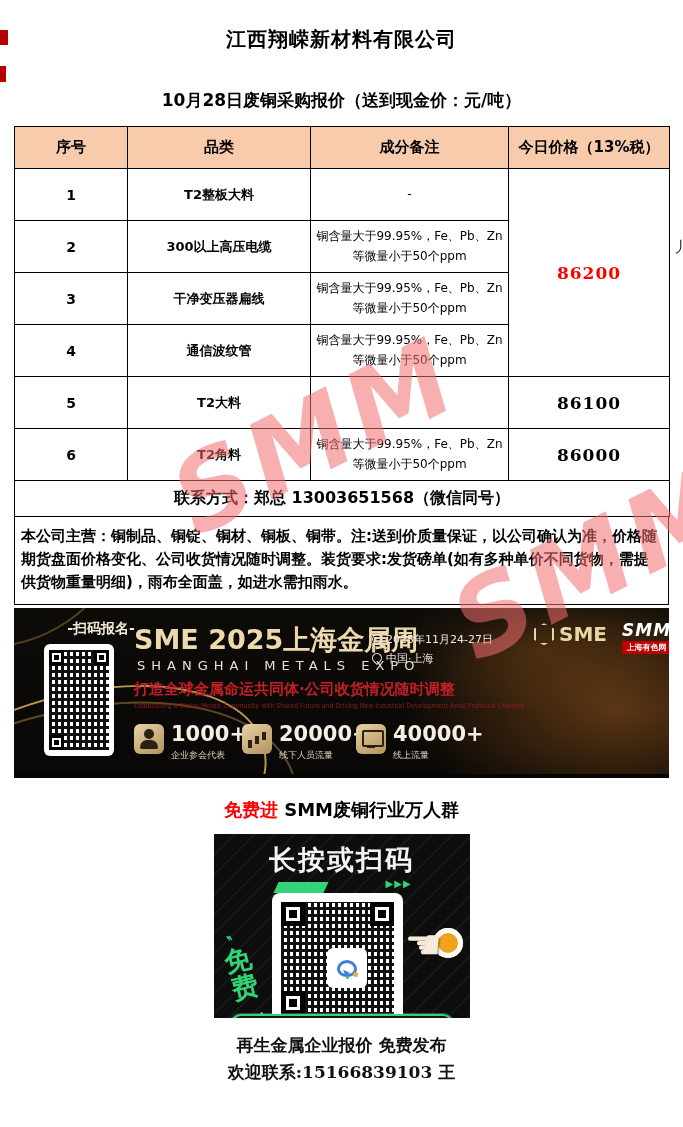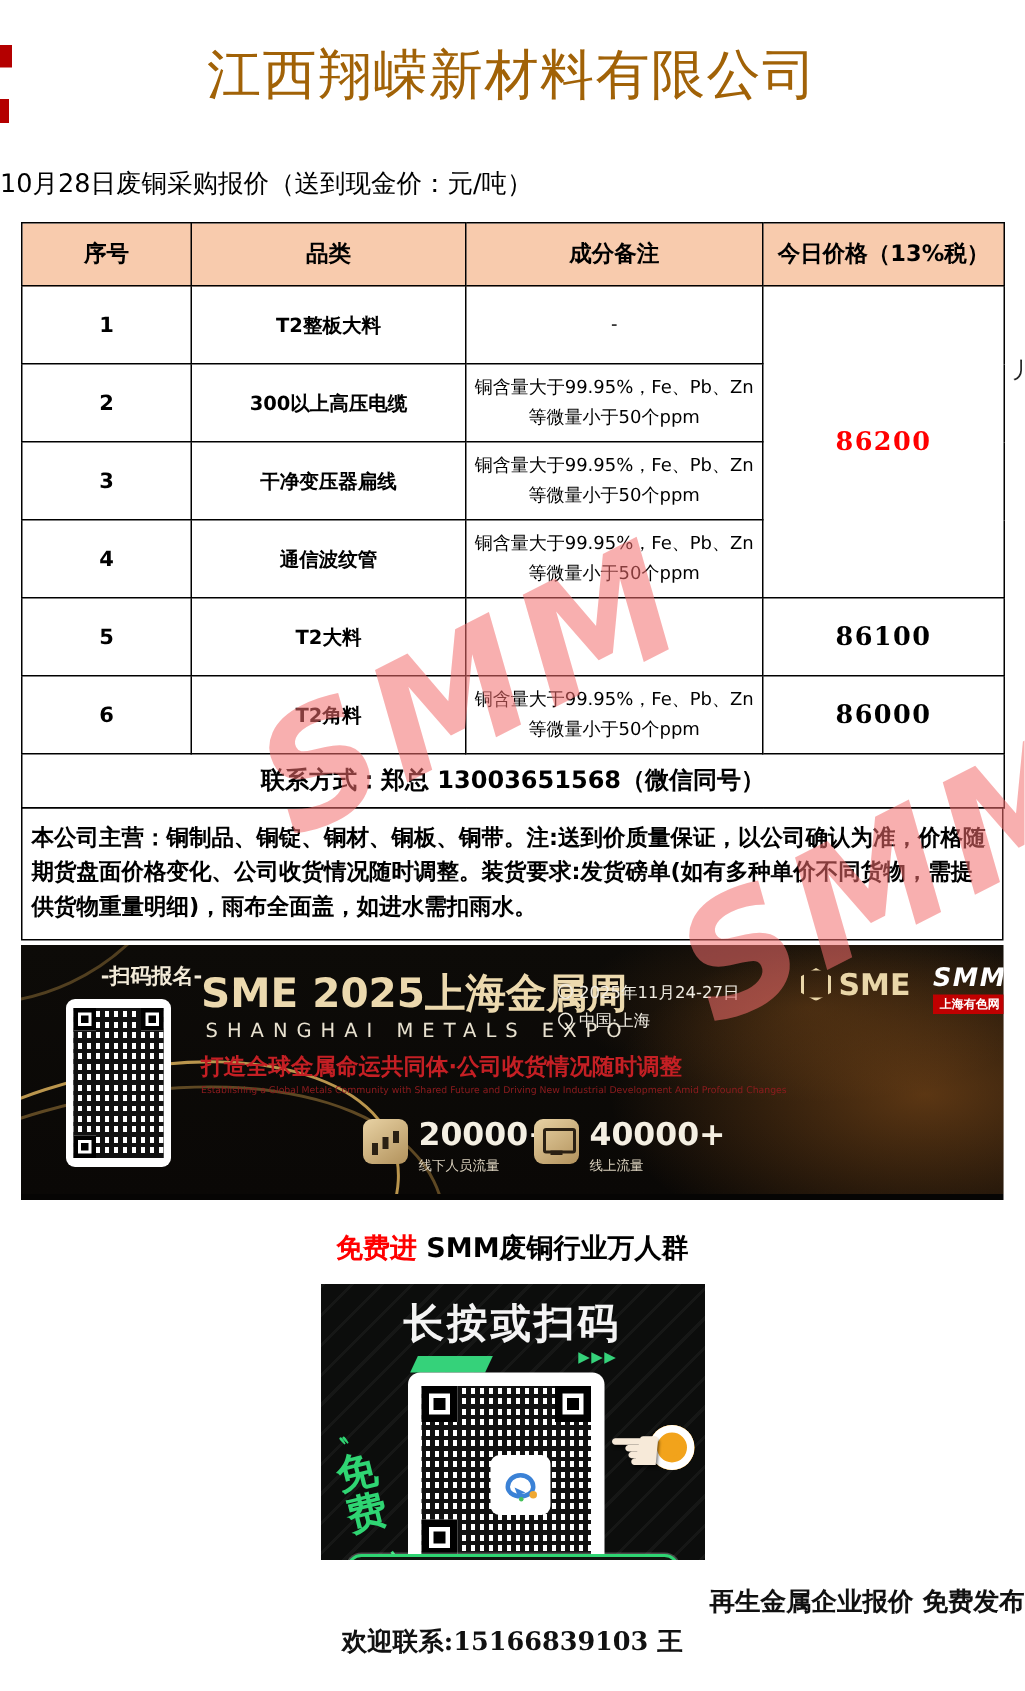--- a/index.html
+++ b/index.html
@@ -3,25 +3,25 @@
 <meta charset="utf-8">
 <style>
   * { margin:0; padding:0; box-sizing:border-box; }
   html,body { width:683px; }
   body {
     width:683px; height:1127px; position:relative; overflow:hidden;
     background:#ffffff; font-family:"DejaVu Sans", sans-serif; color:#000;
   }
   
   .company-title {
-    margin-top:26px; text-align:center; font-size:36px; font-weight:normal;
-    color:#a16207; letter-spacing:1px;
+    margin-top:26px; text-align:center; font-size:20px; font-weight:bold;
+    color:#000000; letter-spacing:1px;
   }
   .report-subtitle {
-    margin-top:36px; text-align:left; font-size:17px; font-weight:normal; color:#000;
+    margin-top:36px; text-align:center; font-size:17px; font-weight:bold; color:#000;
   }
   
   .price-table-wrap { position:relative; margin:14px auto 0 14px; width:655px; }
   table.price-table { border-collapse:collapse; width:655px; table-layout:fixed;border-radius:19px; }
   table.price-table td, table.price-table th { border:1.5px solid #000; text-align:center; vertical-align:middle; }
   th.h { background:#f8cbad; height:42px; font-size:15px; font-weight:bold; }
   .col-no { width:113px; } .col-cat { width:183px; } .col-note { width:198px; } .col-price { width:161px; }
   td.no-cell { height:52px; font-size:14px; font-weight:bold; }
   td.cat-cell { font-size:13px; font-weight:bold; }
   td.note-cell { font-size:12px; line-height:1.6; padding:2px 3px; }
@@ -128,21 +128,21 @@
   .free-arrow { position:absolute; left:44px; top:174px; color:#2fd573; font-size:16px; font-weight:900; transform:rotate(-35deg); }
   .hand-pointer { position:absolute; left:193px; top:84px; width:58px; height:56px; }
   .hand-cuff { position:absolute; right:2px; top:10px; width:30px; height:30px; border-radius:50%;
     background:#f2a31b; box-shadow:inset 0 0 0 5px #ffffff, inset 0 0 0 9px #f2a31b; }
   .hand-glyph { position:absolute; left:-2px; top:2px; font-size:42px; color:#f7ead9; text-shadow:1px 2px 2px rgba(0,0,0,0.5); }
   .poster-pill { position:absolute; left:17px; top:180px; width:222px; height:36px; border:2.5px solid #2fd573; border-radius:10px;
     background:#10160f; display:flex; align-items:center; justify-content:center; box-shadow:0 0 0 1px rgba(255,255,255,0.25); }
   .poster-pill span { color:#2fd573; font-size:17px; font-weight:900; letter-spacing:1px; }
   
   .footer-line { text-align:center; font-family:"DejaVu Serif", serif; font-weight:bold; font-size:17px; color:#111; }
-  .footer-line.f1 { margin-top:10px;text-align:right; } .footer-line.f2 { margin-top:4px; }
+  .footer-line.f1 { margin-top:10px; } .footer-line.f2 { margin-top:4px; }
 </style>
 </head>
 <body>
 
 <div class="edge-artifact-red1"></div>
 <div class="edge-artifact-red2"></div>
 <div class="edge-fragment-right">儿</div>
 
 <div class="company-title">江西翔嵘新材料有限公司</div>
 <div class="report-subtitle">10月28日废铜采购报价（送到现金价：元/吨）</div>
@@ -222,20 +222,27 @@
   <div class="banner-sub">SHANGHAI METALS EXPO</div>
   <div class="banner-slogan">打造全球金属命运共同体·公司收货情况随时调整</div>
   <div class="banner-slogan-en">Establishing a Global Metals Community with Shared Future and Driving New Industrial Development Amid Profound Changes</div>
   <div class="banner-date"><span class="mini-icon"></span><span>2025年11月24-27日</span></div>
   <div class="banner-loc"><span class="mini-icon pin-icon"></span><span>中国·上海</span></div>
   <div class="sme-logo"><span class="sme-hex"></span><span>SME</span></div>
   <div class="smm-logo">
     <div class="smm-word">SMM</div>
     <div class="smm-sub">上海有色网</div>
   </div>
+  <div class="stat stat-1">
+    <div class="stat-icon glyph-person"></div>
+    <div>
+        <div class="stat-val">1000+</div>
+         <div class="stat-label">企业参会代表</div>
+      </div>
+  </div>
   <div class="stat stat-2">
     <div class="stat-icon glyph-bars"></div>
     <div>
         <div class="stat-val">20000+</div>
          <div class="stat-label">线下人员流量</div>
       </div>
   </div>
   <div class="stat stat-3">
     <div class="stat-icon glyph-screen"></div>
     <div>

